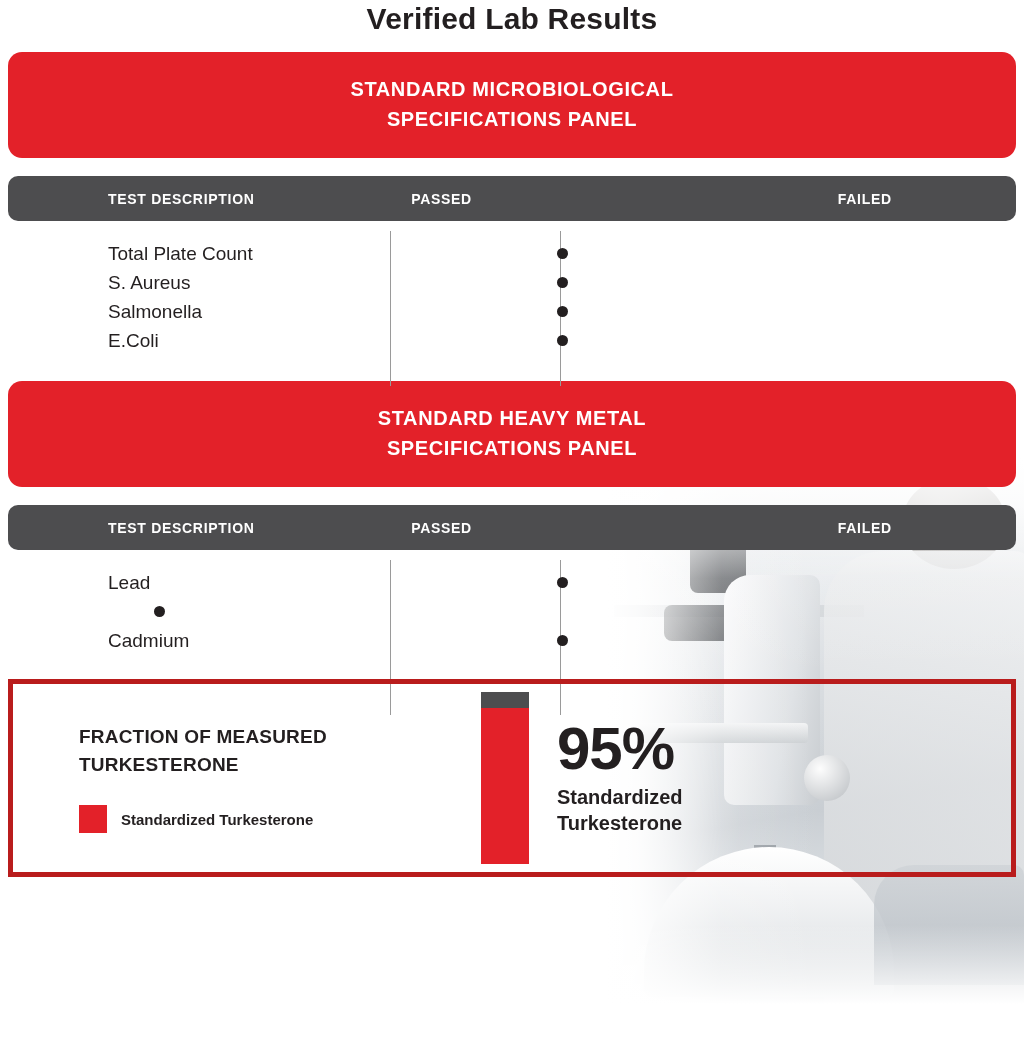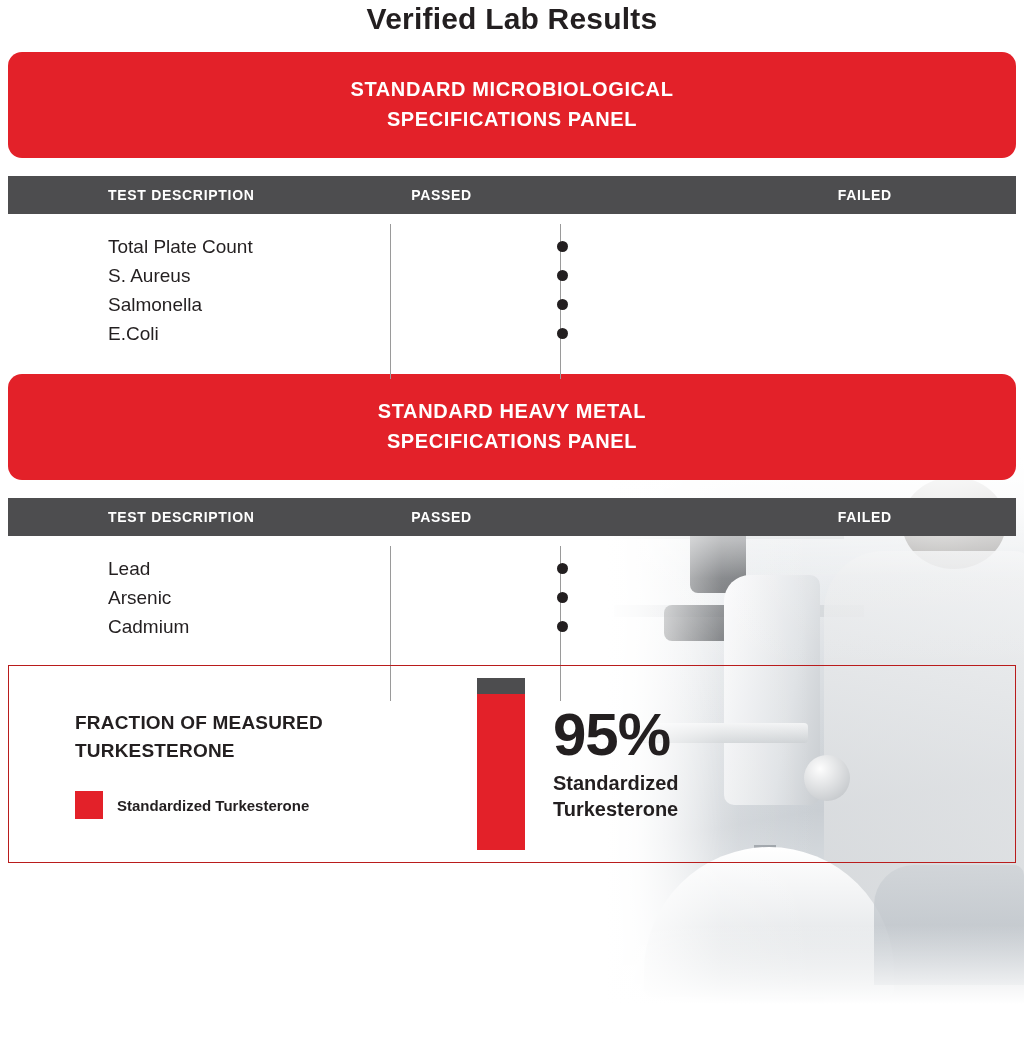--- a/index.html
+++ b/index.html
@@ -145,26 +145,27 @@
     letter-spacing: .6px;
     line-height: 30px;
     padding: 22px 10px 24px 10px;
     border-radius: 14px;
   }
 
   .table-head {
     margin: 18px 8px 0 8px;
     background: #4d4d4f;
     color: #ffffff;
-    height: 38px;
+    height: 45px;
     display: flex;
     align-items: center;
     font-size: 14px;
     font-weight: bold;
     letter-spacing: .7px;
+    border-radius: 10px;
   }
   .col-desc { width: 40%; padding-left: 100px; }
   .col-pass { width: 30%; }
   .col-fail { width: 30%; text-align: center; }
 
   .table-body {
     position: relative;
     margin: 0 8px;
     padding-top: 18px;
     padding-bottom: 10px;
@@ -194,21 +195,21 @@
     position: absolute;
     top: 0;
     width: 1px;
     background: #9a9a9a;
   }
 
   
   .fraction-box {
     position: relative;
     margin: 14px 8px 8px 8px;
-    border: 1px solid #b91c1c;
+    border: 5px solid #b91c1c;
     height: 198px;
     background: transparent;
     display: flex;
     align-items: center;
   }
   .fraction-left {
     width: 460px;
     padding-left: 66px;
   }
   .fraction-title {
@@ -358,21 +359,20 @@
       <div class="vline" style="left:552px; height:155px; top:10px;"></div>
       <div class="rows">
         <div class="row">
           <div class="desc">Lead</div>
           <div class="pass">
               <span class="dot"></span>
             </div>
           <div class="fail"></div>
         </div>
         <div class="row">
-          <div class="desc">Arsenic</div>
           <div class="pass">
               <span class="dot"></span>
             </div>
           <div class="fail"></div>
         </div>
         <div class="row">
           <div class="desc">Cadmium</div>
           <div class="pass">
               <span class="dot"></span>
             </div>

